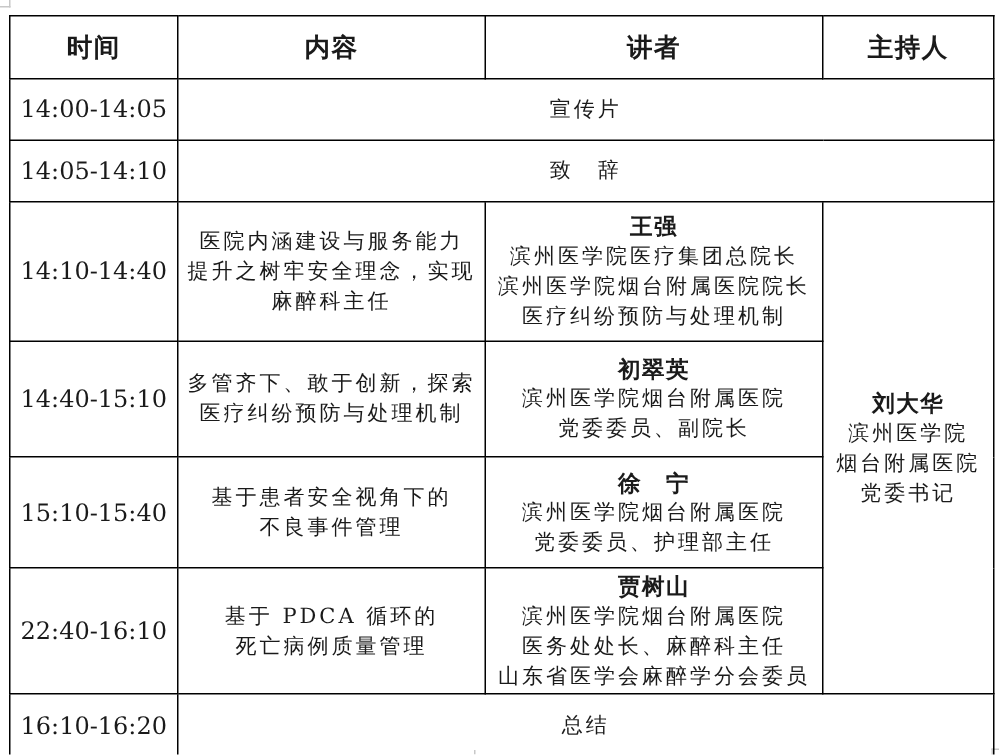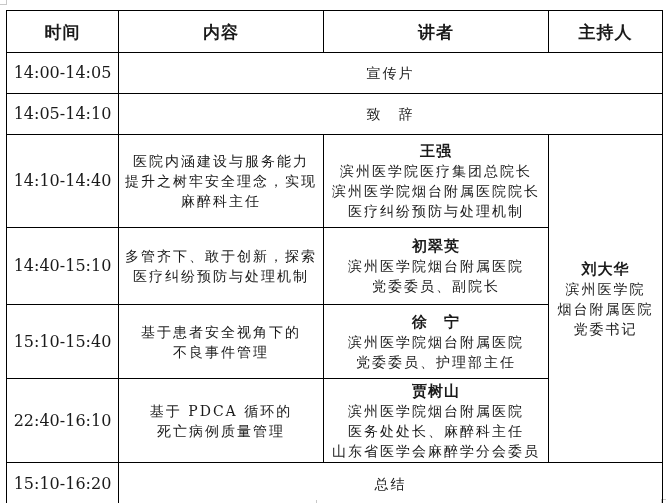--- a/index.html
+++ b/index.html
@@ -114,17 +114,17 @@
     </td>
     <td class="speaker">
       <span class="line name">贾树山</span>
       <span class="line">滨州医学院烟台附属医院</span>
       <span class="line">医务处处长、麻醉科主任</span>
       <span class="line">山东省医学会麻醉学分会委员</span>
     </td>
   </tr>
 
   <tr class="r-end">
-    <td class="time">15:10-16:20</td>
+    <td class="time">16:10-16:20</td>
     <td class="span" colspan="3">总结</td>
   </tr>
 </tbody>
   </table>
 
 </body></html>

